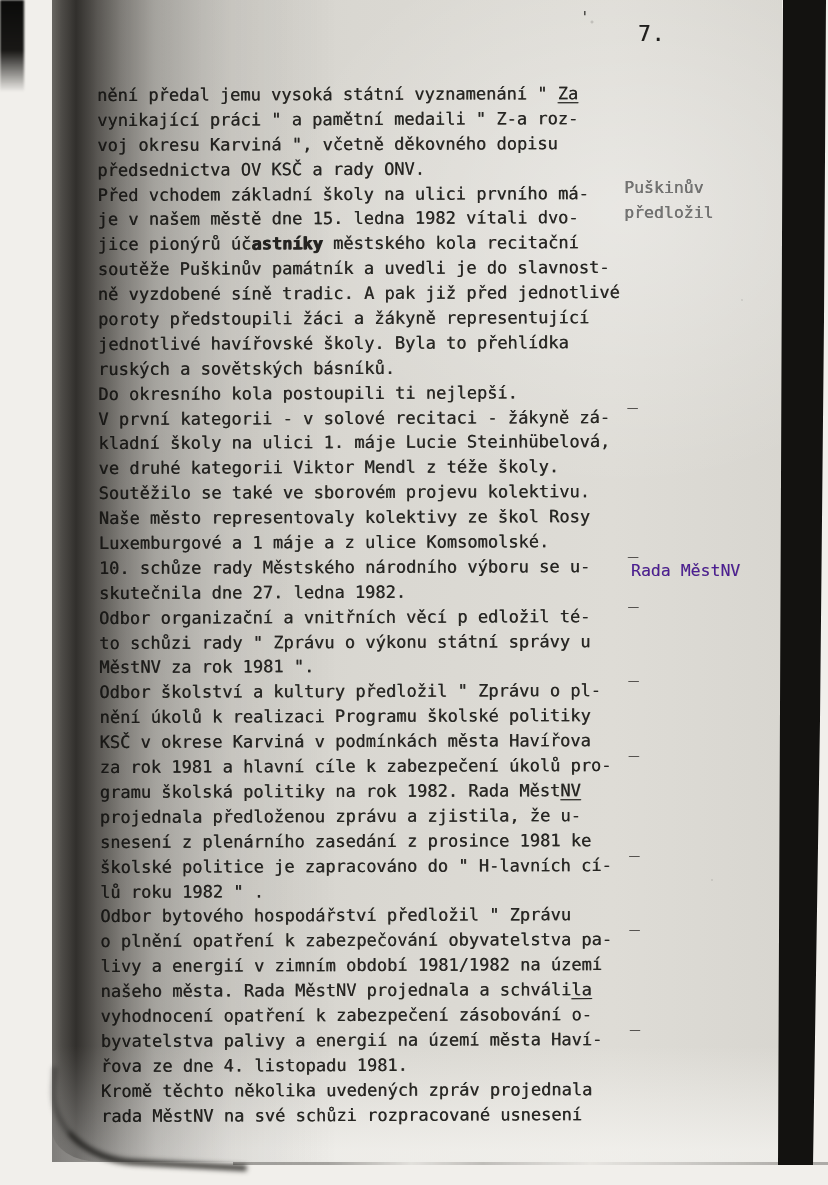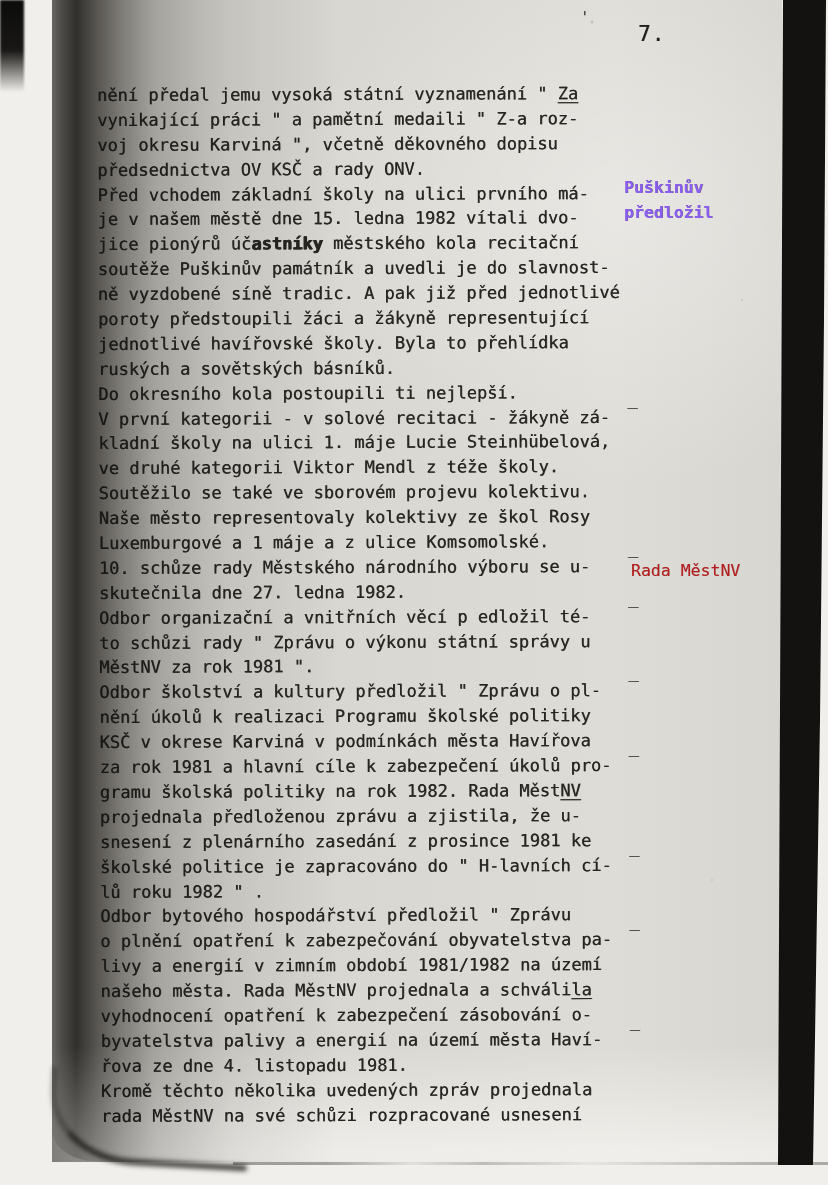--- a/index.html
+++ b/index.html
@@ -57,22 +57,22 @@
     font-size:17px;line-height:24.9px;color:#262522;white-space:pre;
     text-shadow:0.45px 0 0 rgba(38,37,34,0.75);
     transform:rotate(-0.22deg);transform-origin:0 0;}
   .tline{position:relative;height:24.9px;}
   .tline .b{font-weight:bold;text-shadow:0.9px 0 0 rgba(25,24,22,0.95),0 0.5px 0 rgba(25,24,22,0.6);}
   .tline .u{text-decoration:underline;text-underline-offset:3px;text-align:center;}
   .tline .mmark{position:absolute;left:529px;top:7px;color:#4a4845;}
 
   .margin-notes{position:absolute;left:0;top:0;z-index:2;font-size:16.5px;line-height:24.5px;}
   .note{position:absolute;white-space:pre;}
-  .note0{left:624px;top:176px;color:#8b5cf6;text-shadow:0.4px 0 0 rgba(46,45,42,0.7);font-weight:bold;}
-  .note1{left:631px;top:559px;color:#b91c1c;text-shadow:0.3px 0 0 rgba(110,108,104,0.6);}
+  .note0{left:624px;top:176px;color:#737373;text-shadow:0.4px 0 0 rgba(46,45,42,0.7);}
+  .note1{left:631px;top:559px;color:#4c1d95;text-shadow:0.3px 0 0 rgba(110,108,104,0.6);}
 </style>
 </head>
 <body>
 
 <div id="shot">
   <div class="corner-tl"></div>
   <div class="page"></div>
   <div class="corner-bl"></div>
   <div class="bottom-line"></div>
 

